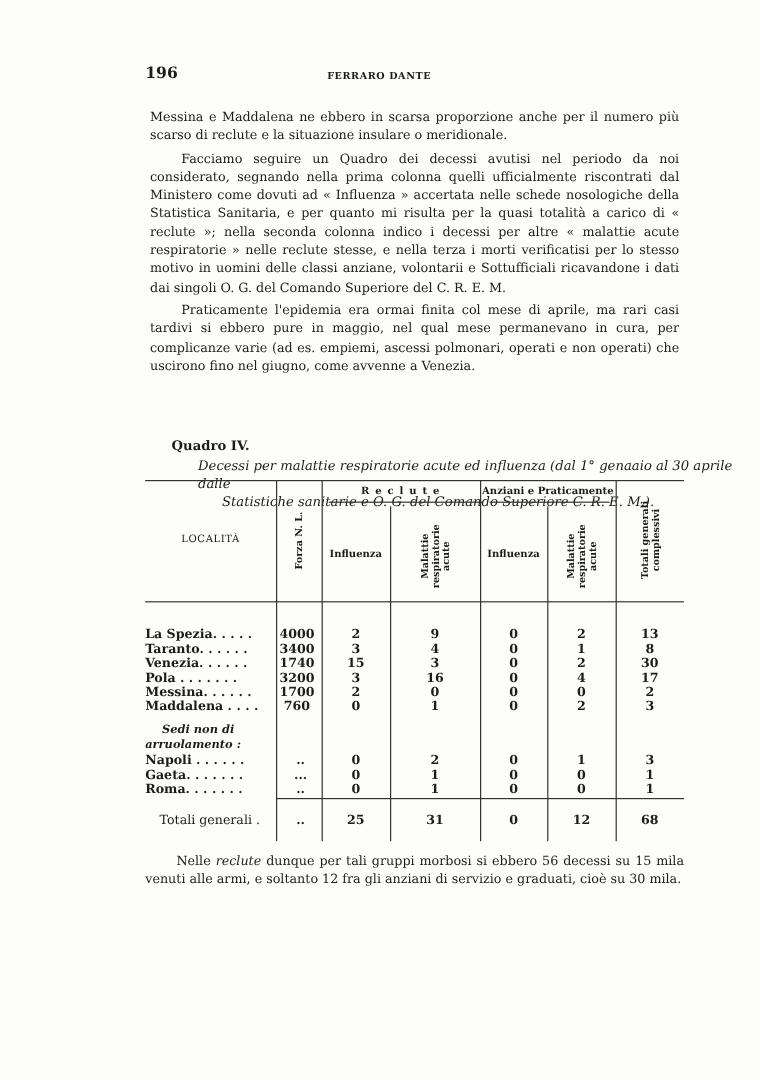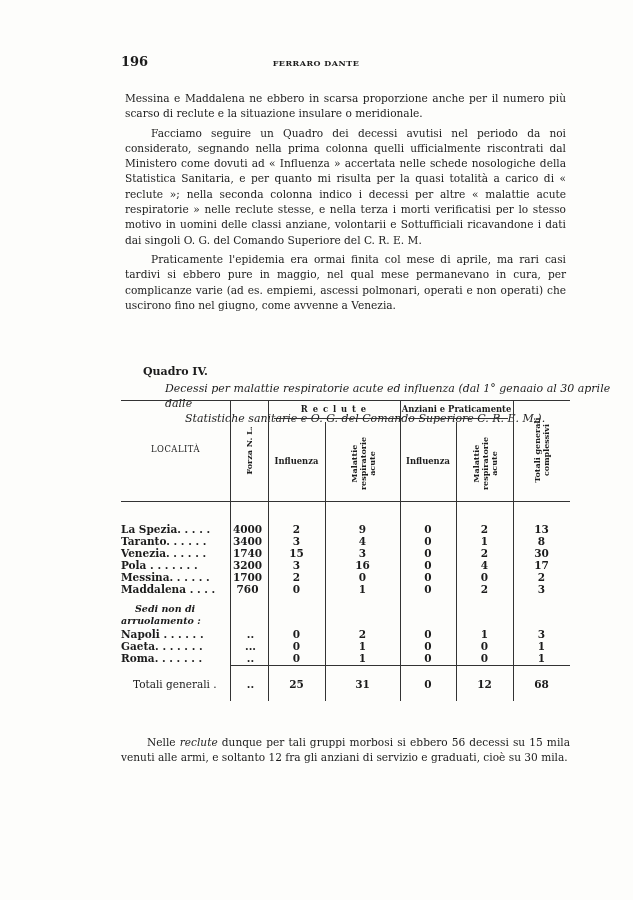--- a/index.html
+++ b/index.html
@@ -23,21 +23,21 @@
   .row { position:absolute; left:0; width:449px; height:12px; font-size:10.5px; font-weight:bold; line-height:12px; }
   .row span { position:absolute; }
   .loc { left:0; }
   .forza { left:109px; width:35px; text-align:center; }
   .c1 { left:147px; width:57px; text-align:center; }
   .c2 { left:204px; width:75px; text-align:center; }
   .c3 { left:279px; width:56px; text-align:center; }
   .c4 { left:335px; width:57px; text-align:center; }
   .c5 { left:392px; width:57px; text-align:center; }
   .sedi { position:absolute; left:0; width:108px; font-size:9.5px; font-style:italic; font-weight:bold; line-height:12px; text-indent:14px; }
-  .bottom { left:121px; top:711px; width:449px; font-size:10.6px; line-height:15.3px; text-align:justify;margin-top:24px; }
+  .bottom { left:121px; top:711px; width:449px; font-size:10.6px; line-height:15.3px; text-align:justify; }
 </style>
 </head>
 <body>
 
 <div class="abs pagenum">196</div>
 <div class="abs runhead">FERRARO DANTE</div>
 
 <div class="abs para" style="top:87px;">
   <p>Messina e Maddalena ne ebbero in scarsa proporzione anche per il numero più scarso di reclute e la situazione insulare o meridionale.</p>
   <p class="indent">Facciamo seguire un Quadro dei decessi avutisi nel periodo da noi considerato, segnando nella prima colonna quelli ufficialmente riscontrati dal Ministero come dovuti ad « Influenza » accertata nelle schede nosologiche della Statistica Sanitaria, e per quanto mi risulta per la quasi totalità a carico di « reclute »; nella seconda colonna indico i decessi per altre « malattie acute respiratorie » nelle reclute stesse, e nella terza i morti verificatisi per lo stesso motivo in uomini delle classi anziane, volontarii e Sottufficiali ricavandone i dati dai singoli O. G. del Comando Superiore del C. R. E. M.</p>

